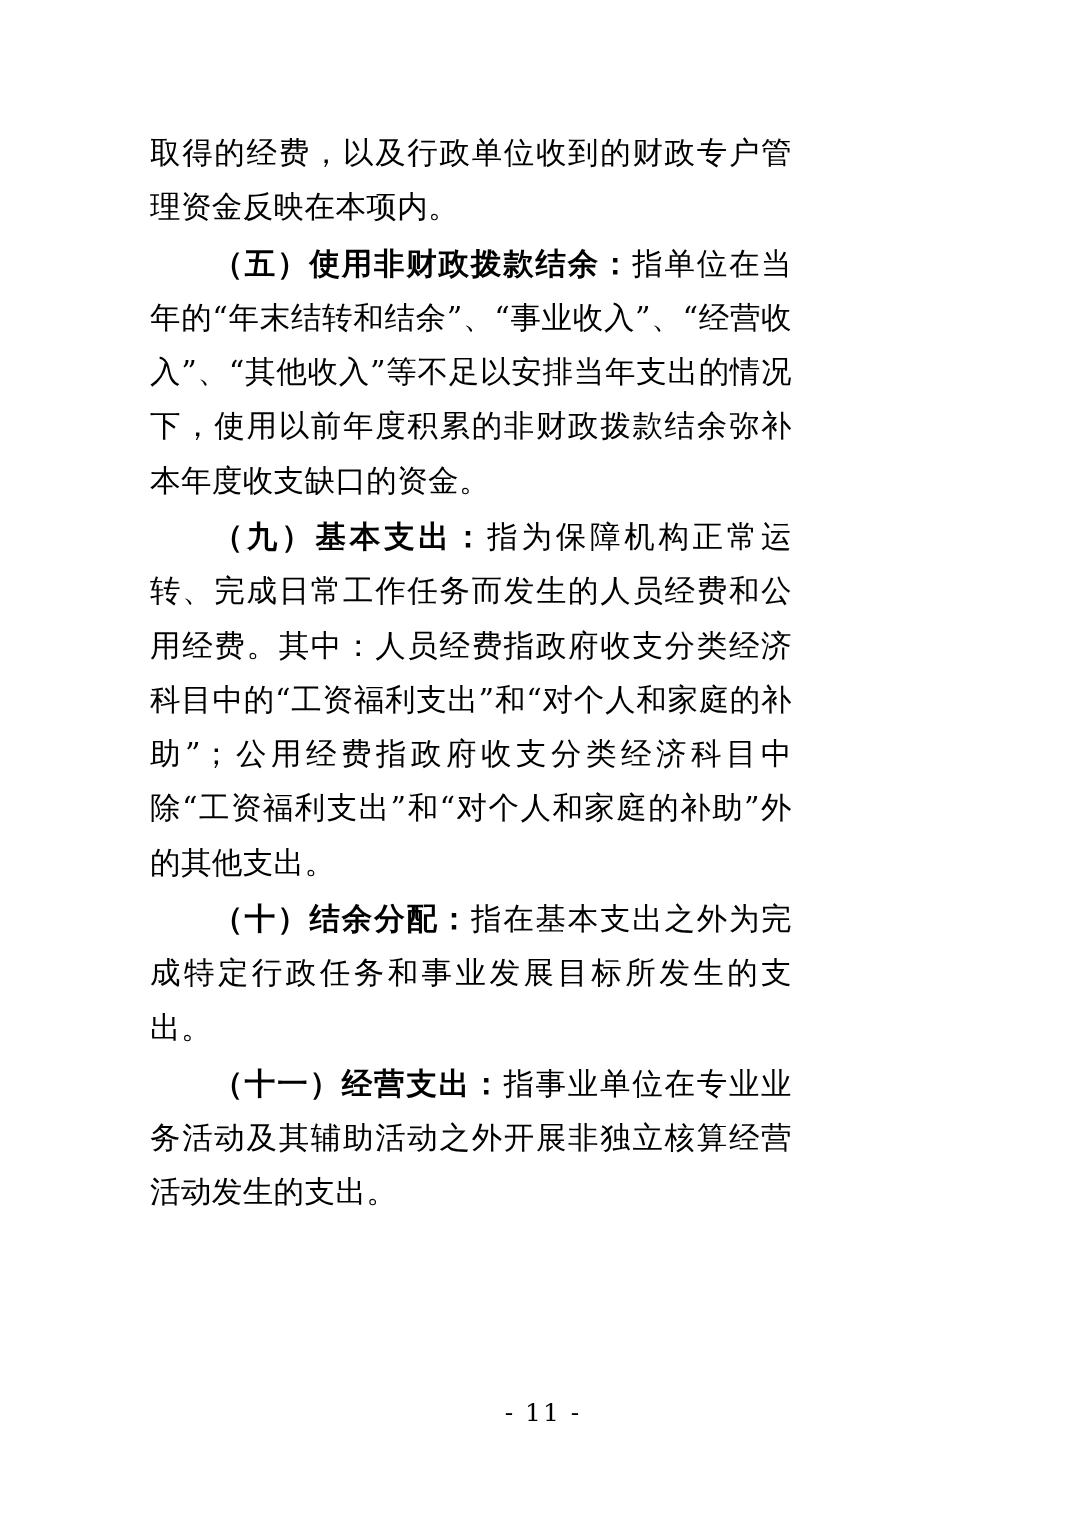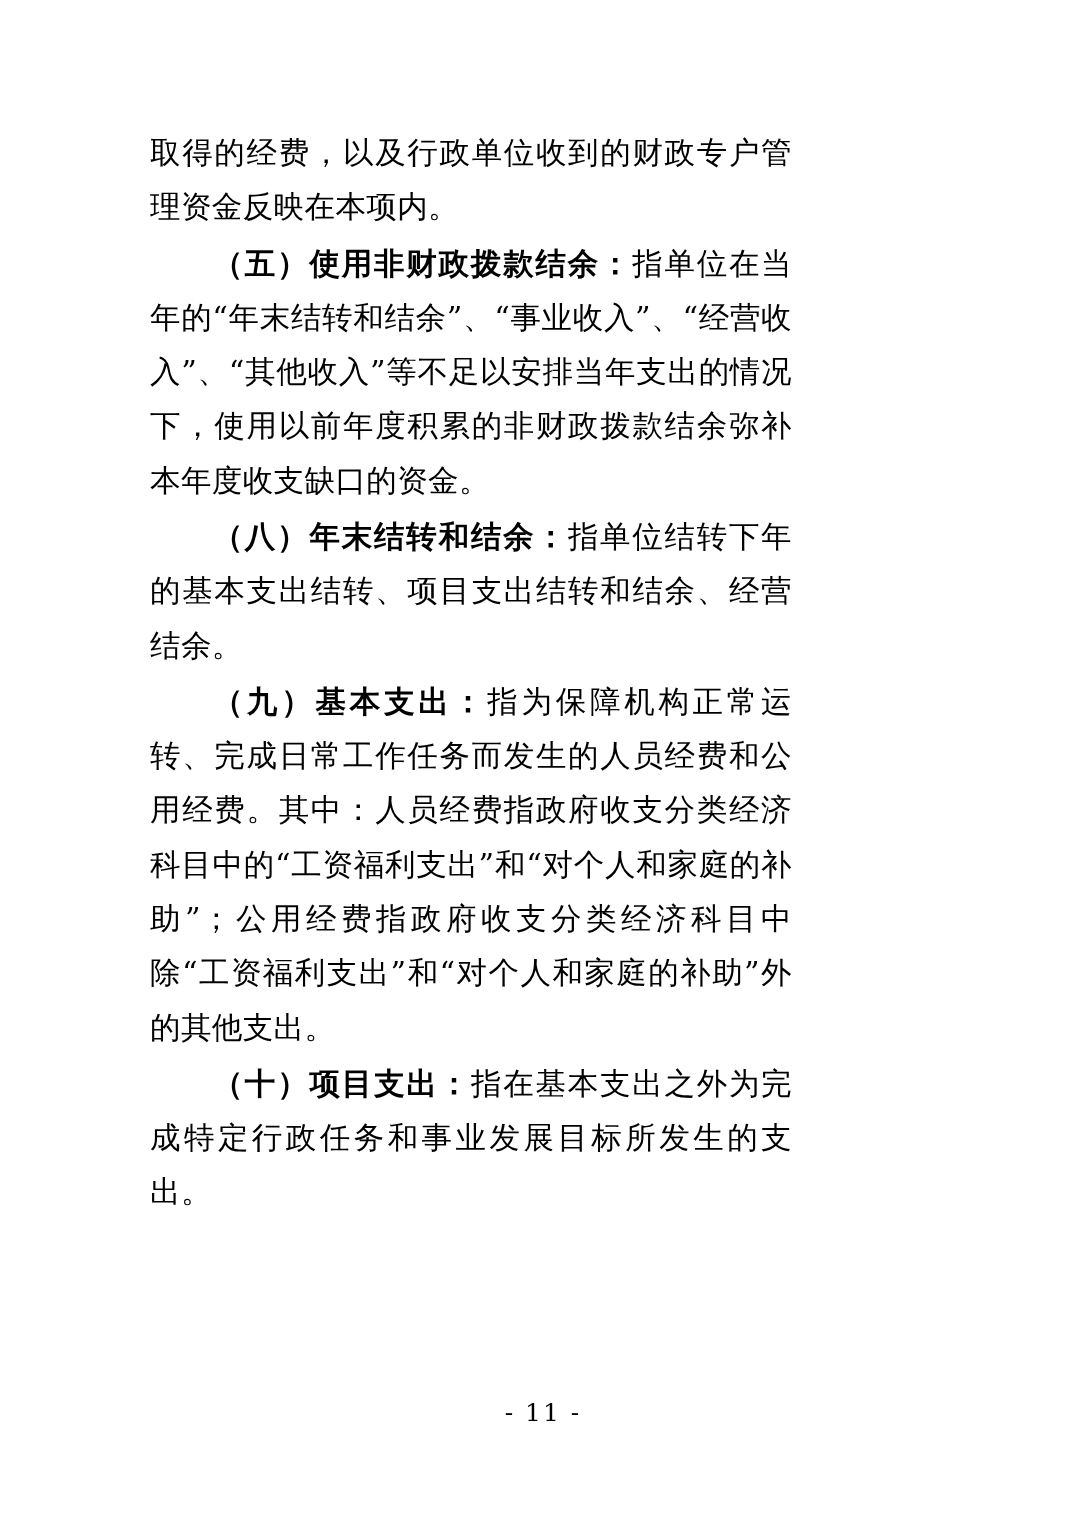--- a/index.html
+++ b/index.html
@@ -60,23 +60,23 @@
 
 <div class="page">
   <div class="body-text">
 
     <p class="para"><span>取得的经费，以及行政单位收到的财政专户管理资金反映在本项内。</span></p>
 
     <p class="indent"><span class="lead">（五）使用非财政拨款结余：</span><span>指单位在当年的“年末结转和结余”、“事业收入”、“经营收入”、“其他收入”等不足以安排当年支出的情况下，使用以前年度积累的非财政拨款结余弥补本年度收支缺口的资金。</span></p>
 
 
 
-    <p class="indent"><span class="lead">（八）年末结转和结余：</span><span>指单位结转下年的基本支出结转、项目支出结转和结余、经营结余。</span></p>
 
     <p class="indent"><span class="lead">（九）基本支出：</span><span>指为保障机构正常运转、完成日常工作任务而发生的人员经费和公用经费。其中：人员经费指政府收支分类经济科目中的“工资福利支出”和“对个人和家庭的补助”；公用经费指政府收支分类经济科目中除“工资福利支出”和“对个人和家庭的补助”外的其他支出。</span></p>
 
-    <p class="indent"><span class="lead">（十）项目支出：</span><span>指在基本支出之外为完成特定行政任务和事业发展目标所发生的支出。</span></p>
+    <p class="indent"><span class="lead">（十）结余分配：</span><span>指在基本支出之外为完成特定行政任务和事业发展目标所发生的支出。</span></p>
 
+    <p class="indent"><span class="lead">（十一）经营支出：</span><span>指事业单位在专业业务活动及其辅助活动之外开展非独立核算经营活动发生的支出。</span></p>
 
   </div>
 </div>
 
 <div class="pagenum">- 11 -</div>
 
 </body></html>

